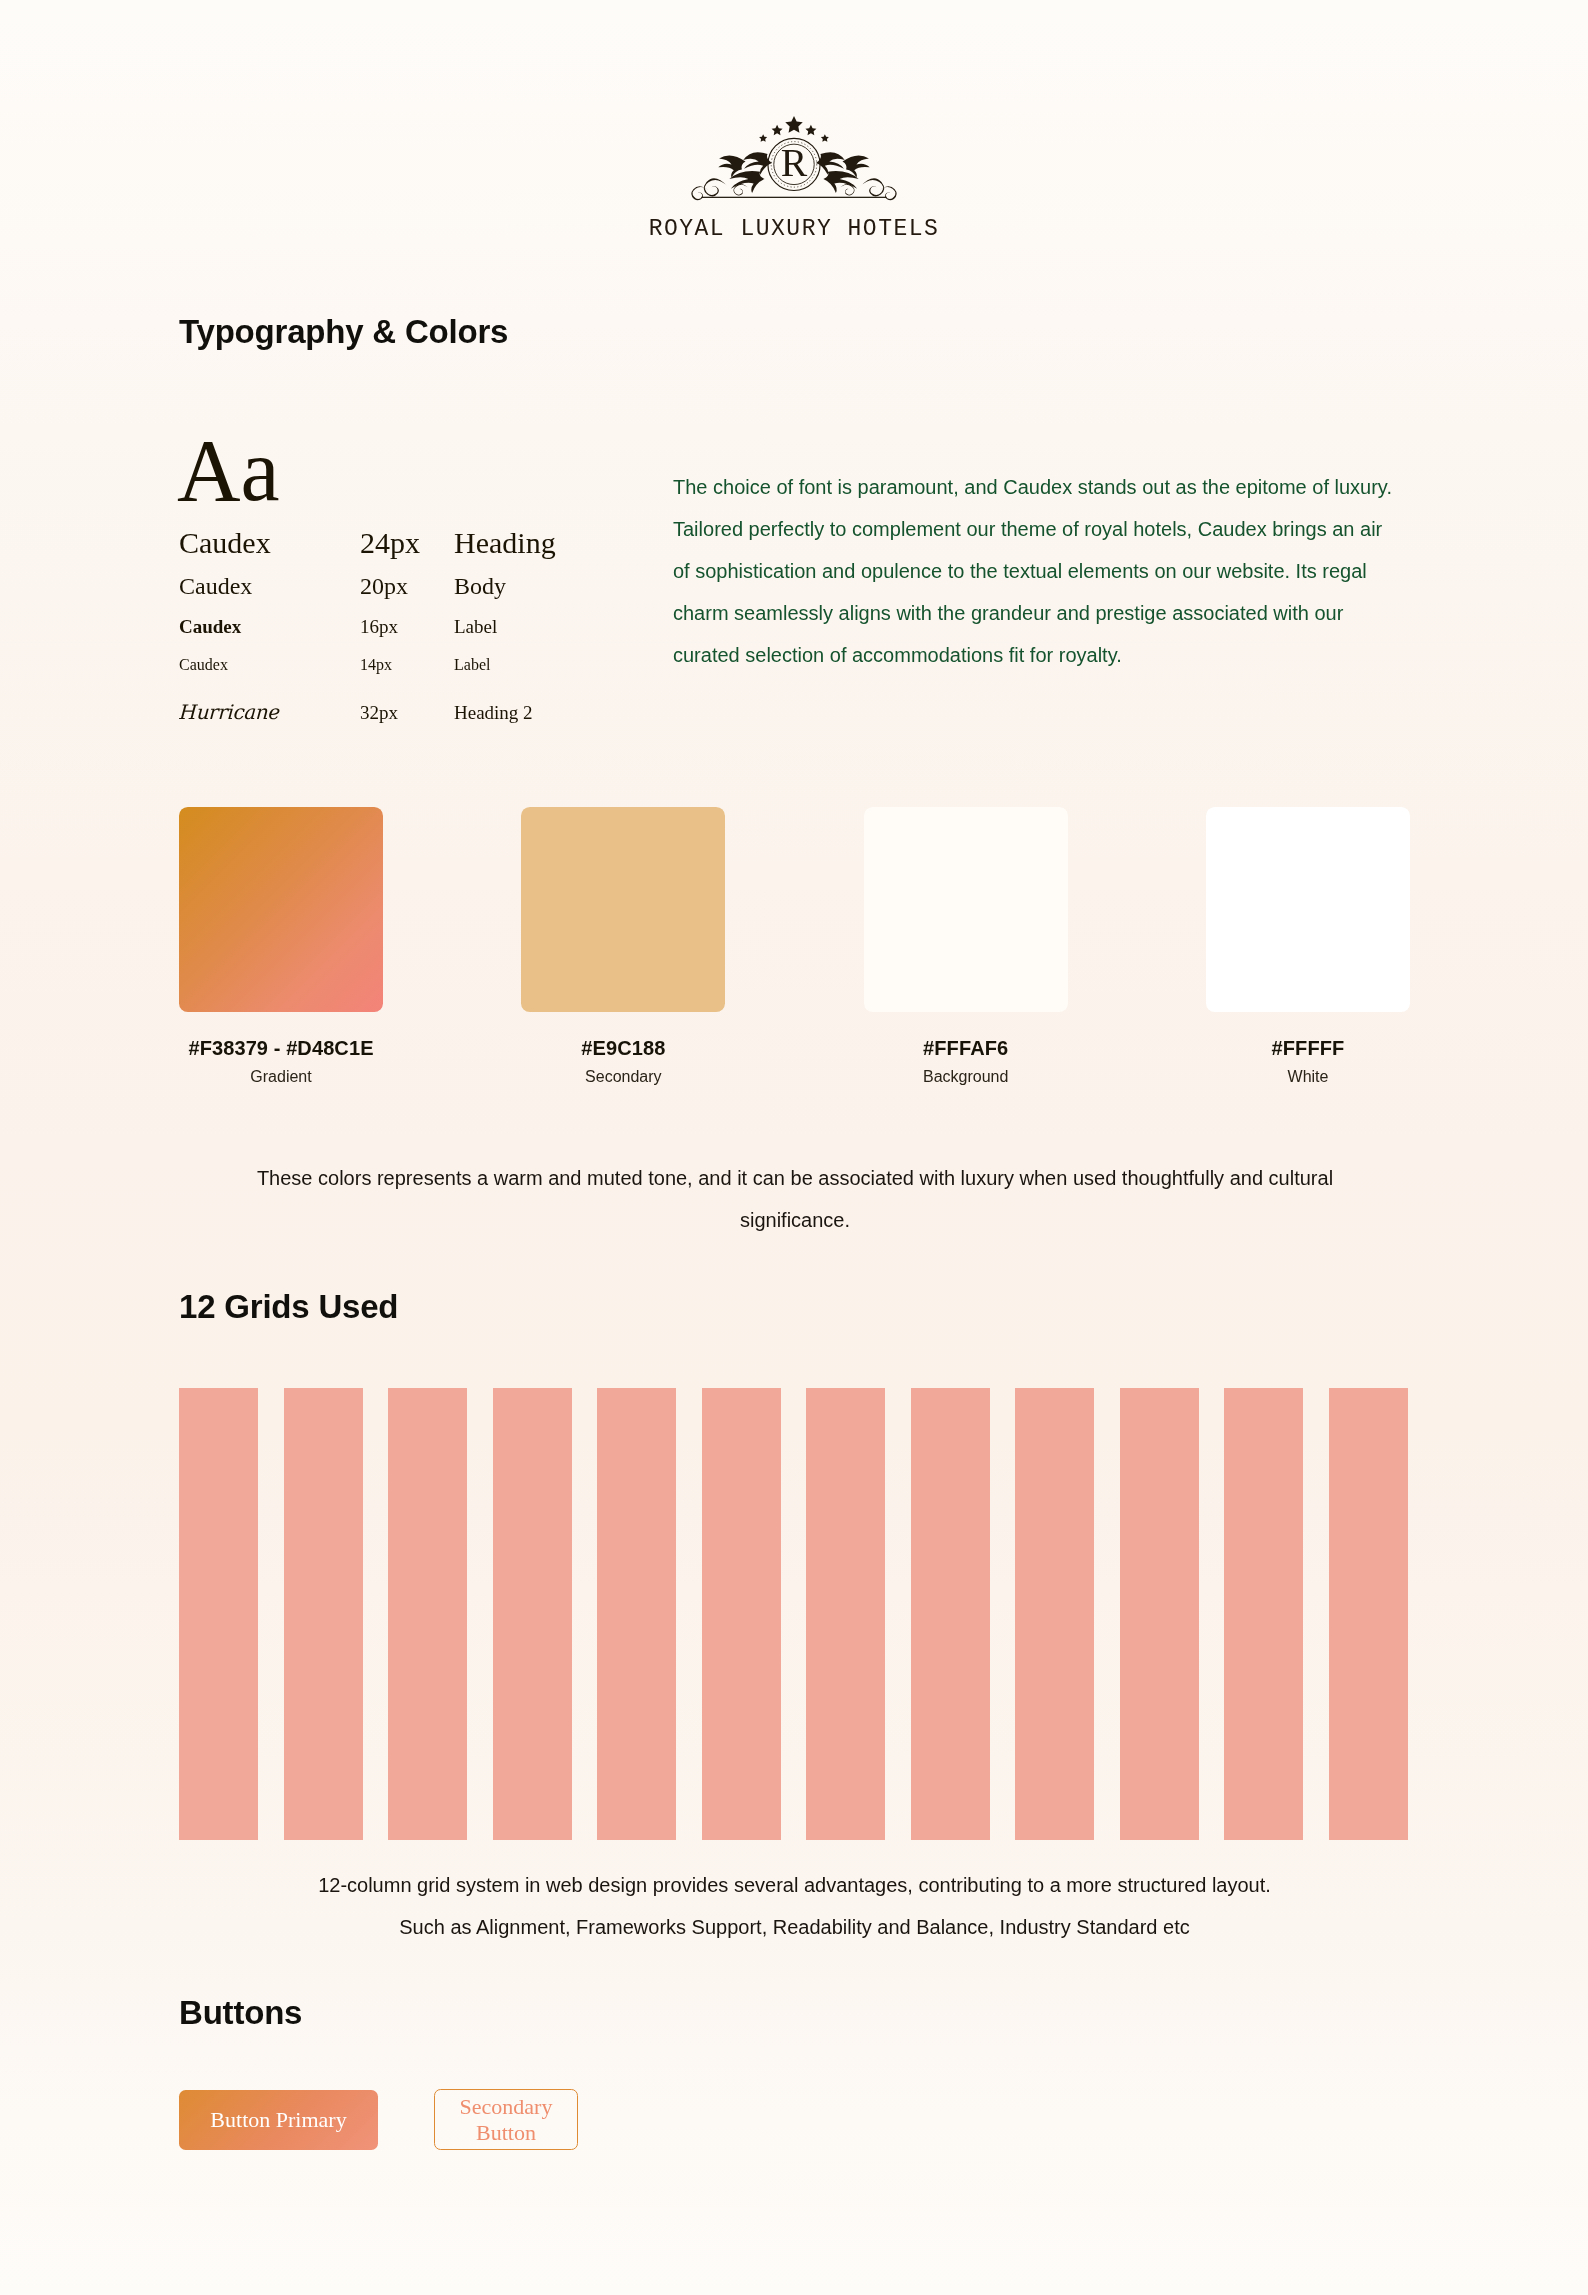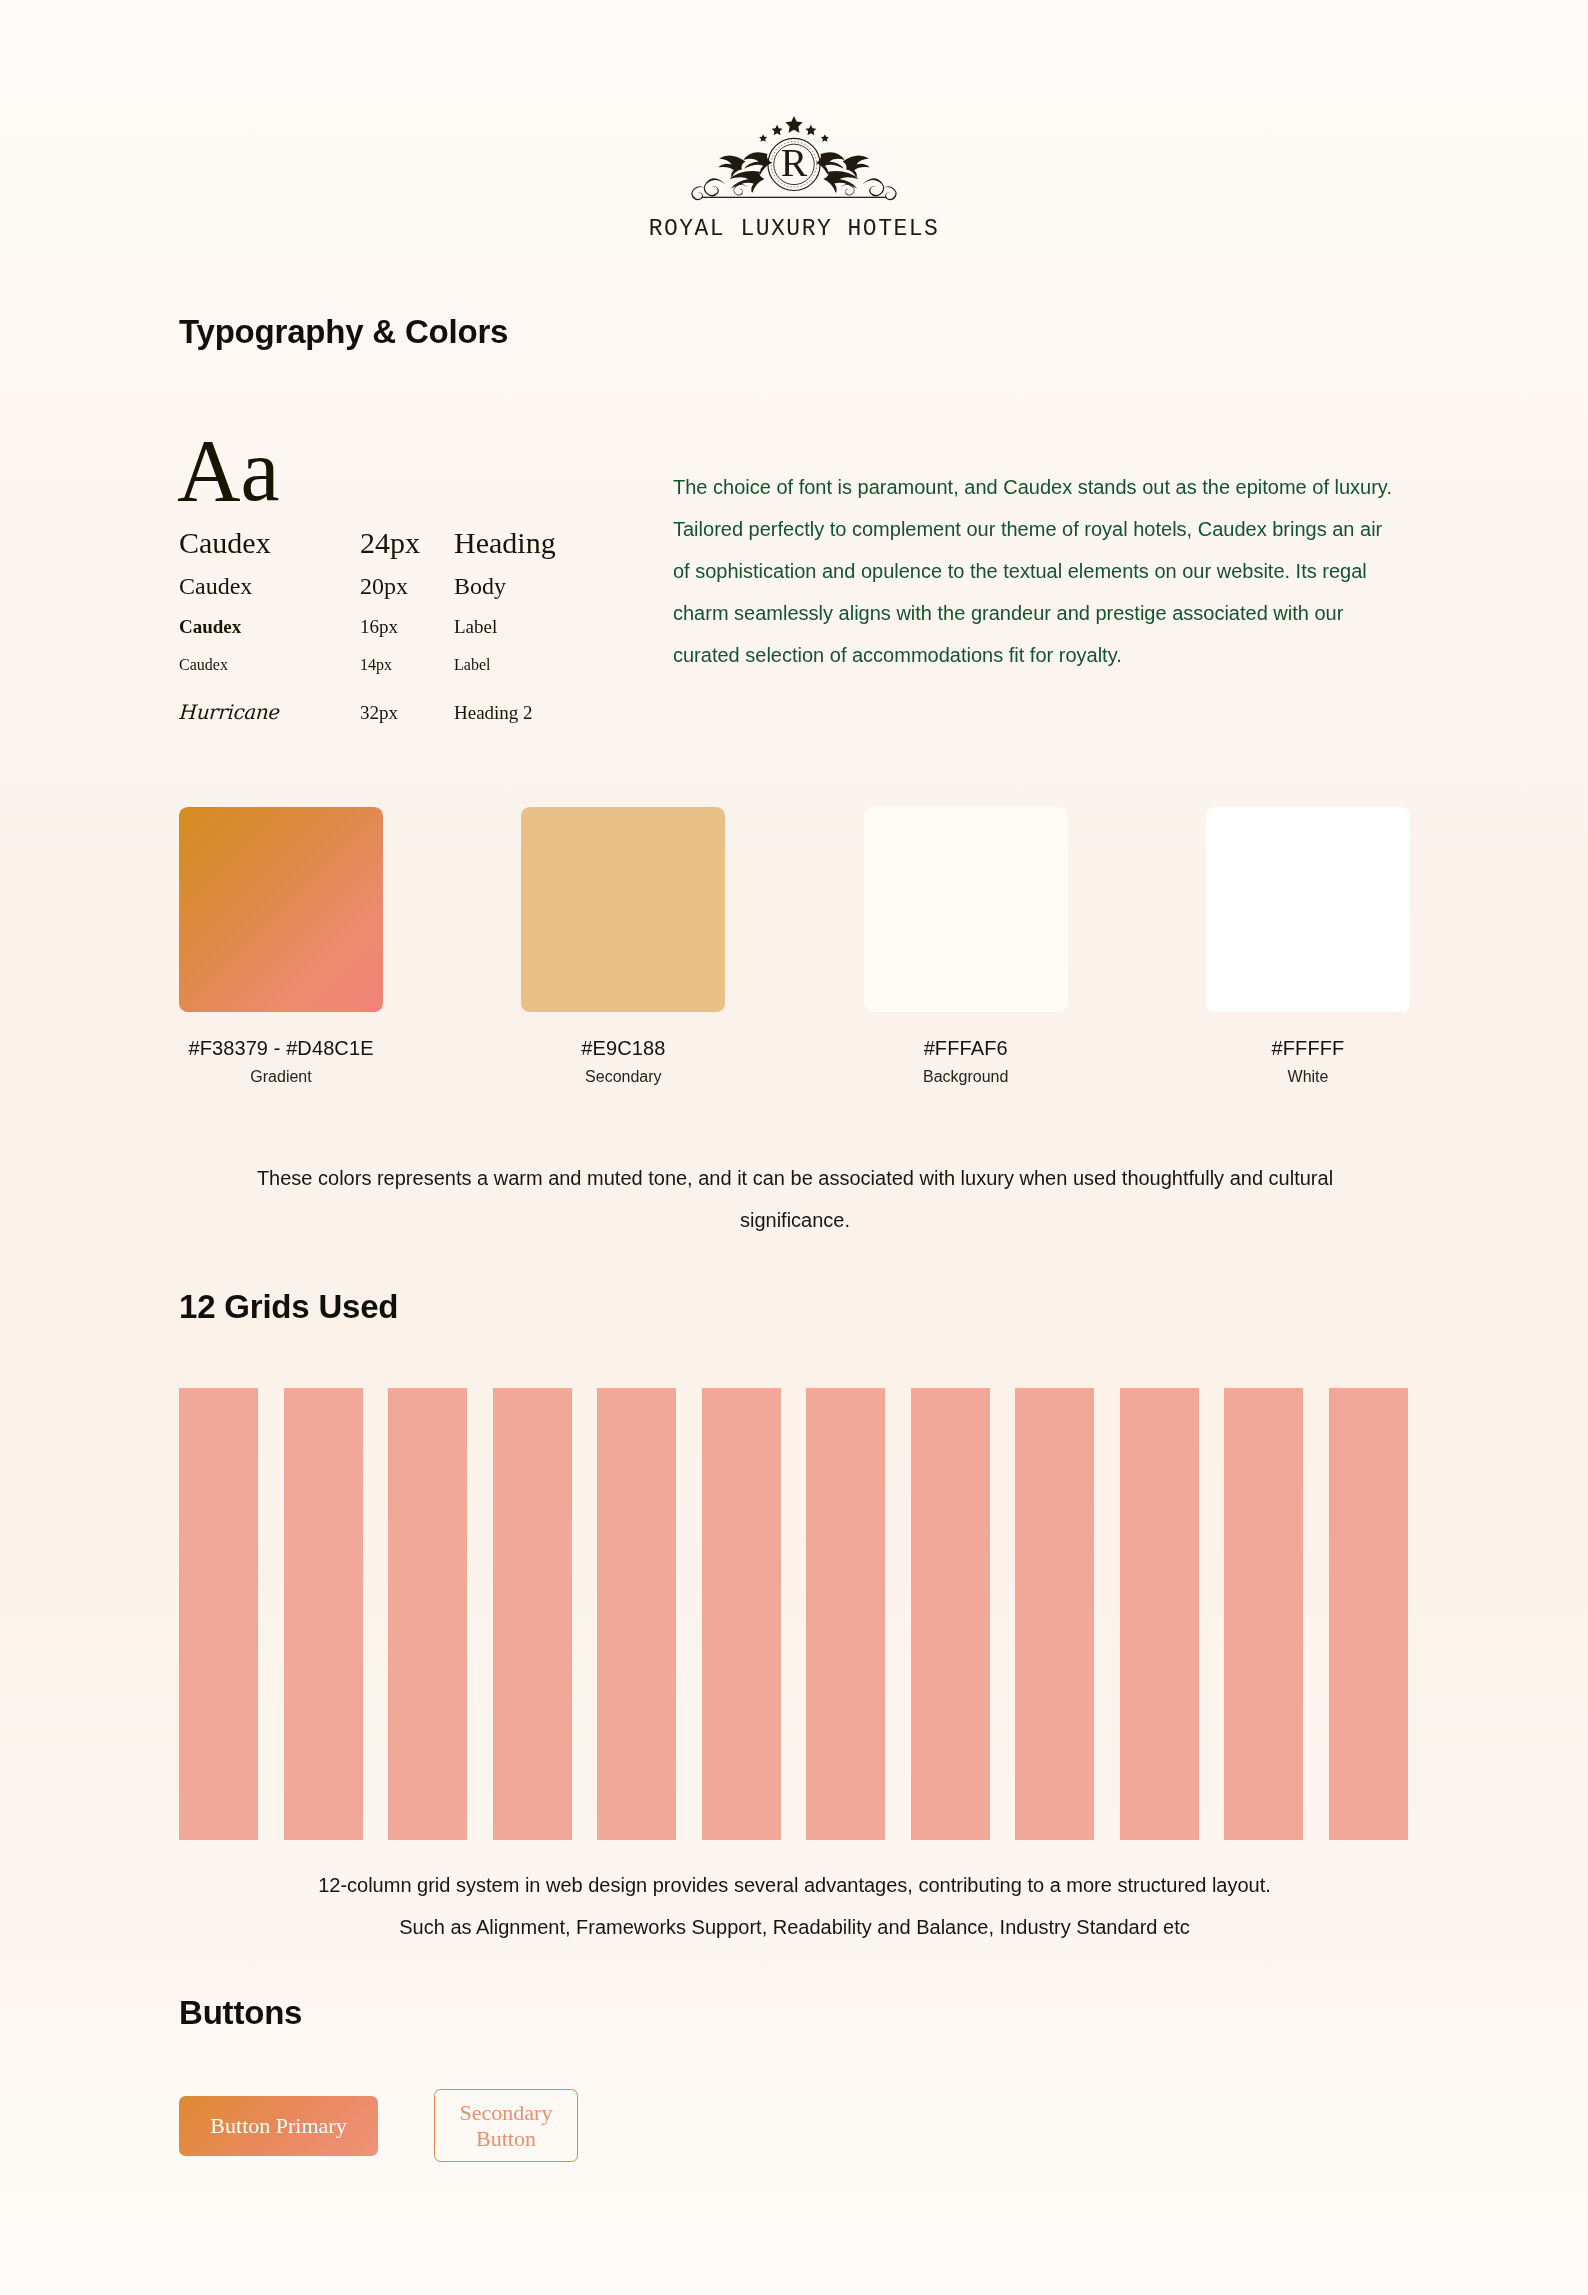--- a/index.html
+++ b/index.html
@@ -123,21 +123,21 @@
     flex-direction: column;
     align-items: center;
   }
   .swatch-chip {
     width: 204px; height: 205px;
     border-radius: 8.8px;
   }
   .swatch-hex {
     margin-top: 25px;
     font-size: 20px;
-    font-weight: normal;
+    font-weight: bold;
     letter-spacing: 0.1px;
     color: #171309;
     white-space: nowrap;
   }
   .swatch-role {
     margin-top: 8px;
     font-size: 16px;
     color: #2a2318;
     white-space: nowrap;
   }
@@ -193,21 +193,21 @@
     align-items: center;
     justify-content: center;
   }
   .btn-primary {
     width: 199px; height: 60px;
     border-radius: 6.6px;
     background: linear-gradient(135deg, #DE8B34 0%, #E9895F 55%, #F09379 100%);
     color: #FFFFFF;
   }
   .btn-secondary {
-    width: 143px; height: 73px;
+    width: 143px; height: 61px;
     padding: 8px 25px;
     border-radius: 6.6px;
     background: transparent;
     border: 1.5px solid #DE8B34;
     color: #EF8E6E;
     width: 144px;
   }
 </style>
 </head>
 <body>

